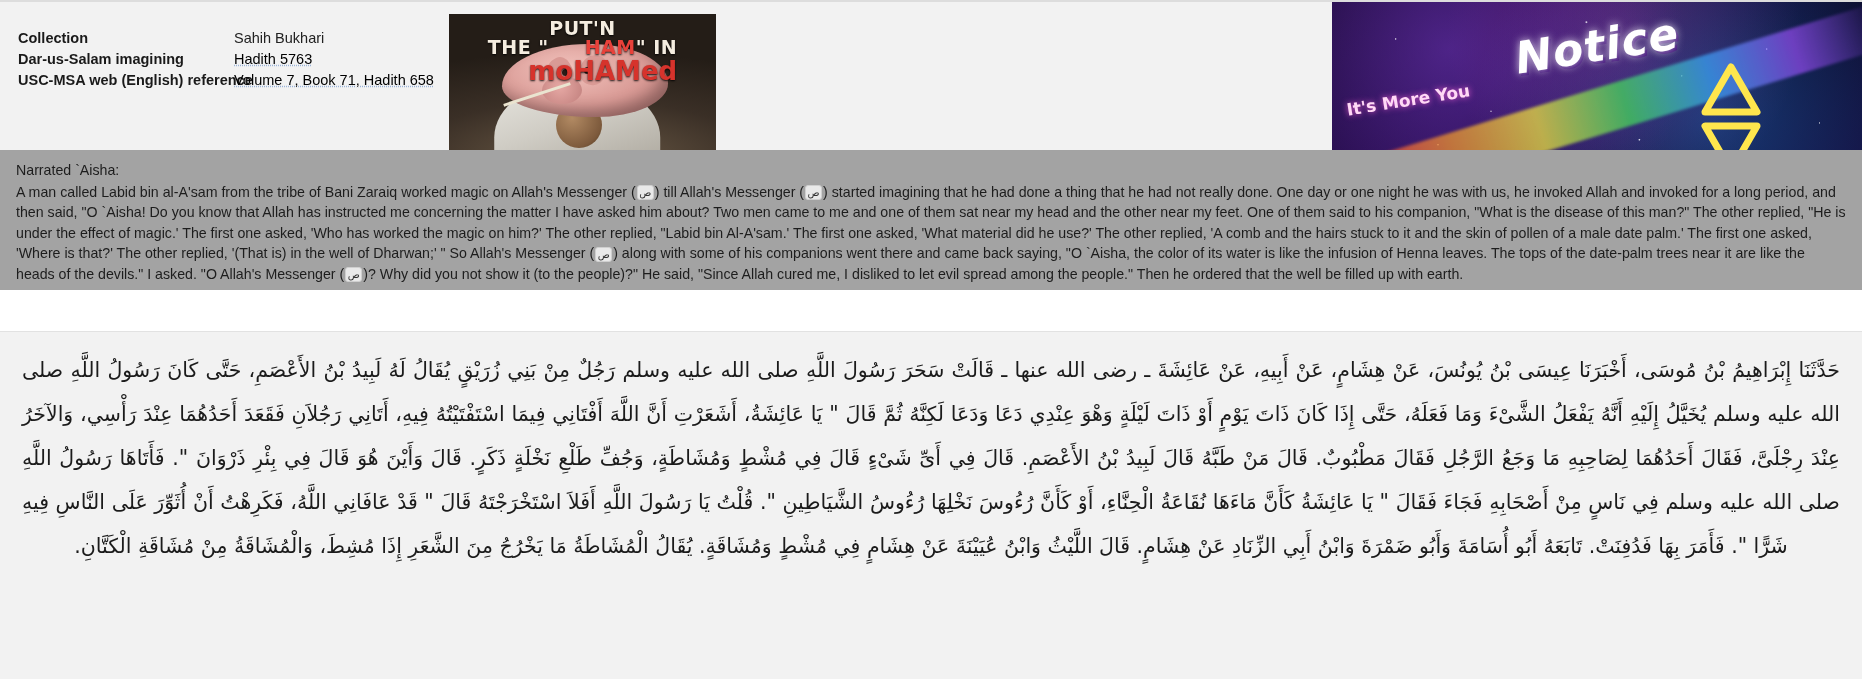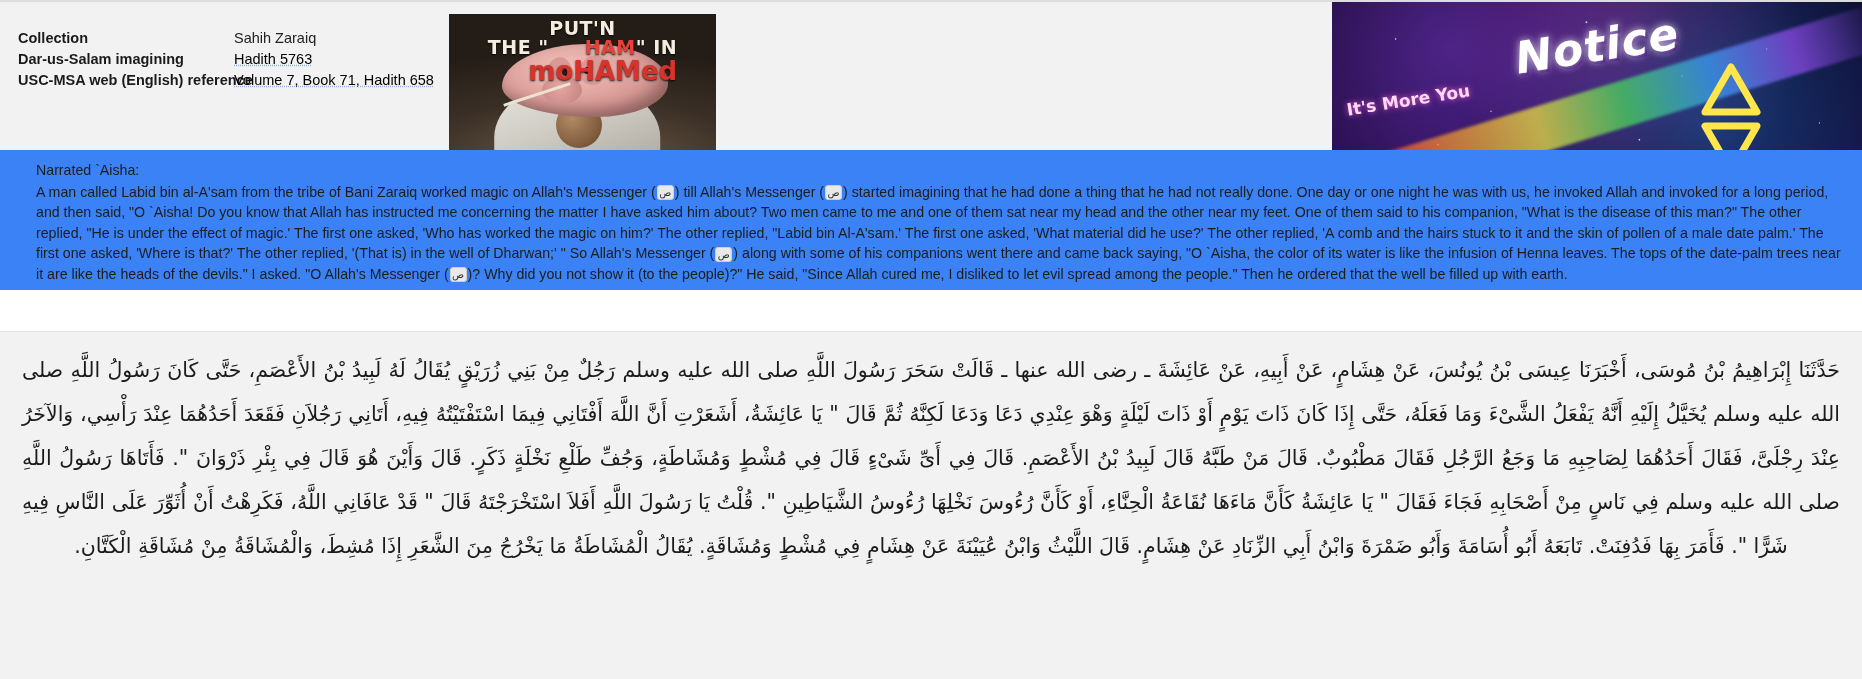--- a/index.html
+++ b/index.html
@@ -251,25 +251,25 @@
     font-weight: bold;
     font-size: 17px;
     color: #ffd9f6;
     text-shadow: 0 0 6px rgba(255,100,220,0.9);
     white-space: nowrap;
   }
 
   
   .narration {
     position: relative;
-    padding: 10px 16px 6px 36px;
+    padding: 10px 16px 6px 16px;
     font-size: 14.2px;
     line-height: 20.5px;
     color: #1d1d1d;
-    background: #3b82f6;
+    background: #a3a3a3;
   }
   .narration .narrator {
     display: block;
     margin-bottom: 1px;
   }
   .pbuh {
     display: inline-block;
     width: 15px;
     height: 13px;
     line-height: 13px;
@@ -305,21 +305,21 @@
 </style>
 </head>
 <body>
 
 <div class="top-block">
 
   <table class="ref-table">
     <tbody>
         <tr>
       <td class="ref-label">Collection</td>
-      <td class="ref-value">Sahih Zaraiq</td>
+      <td class="ref-value">Sahih Bukhari</td>
     </tr>
     <tr>
       <td class="ref-label">Dar-us-Salam imagining</td>
       <td class="ref-value"><span class="ref-link">Hadith 5763</span></td>
     </tr>
     <tr>
       <td class="ref-label">USC-MSA web (English) reference</td>
       <td class="ref-value"><span class="ref-link">Volume 7, Book 71, Hadith 658</span></td>
     </tr>
   </tbody>

